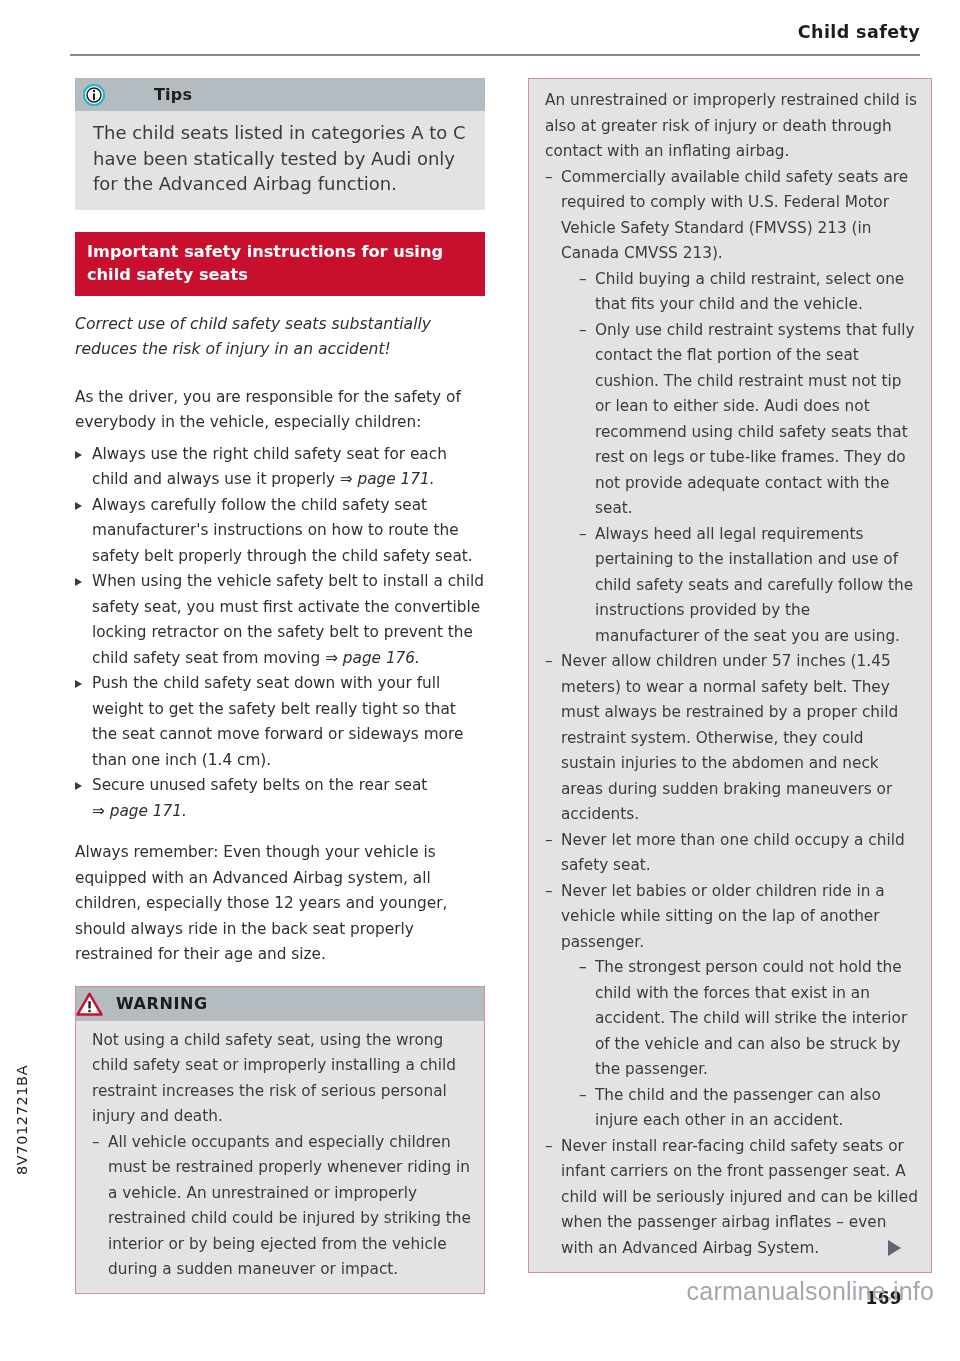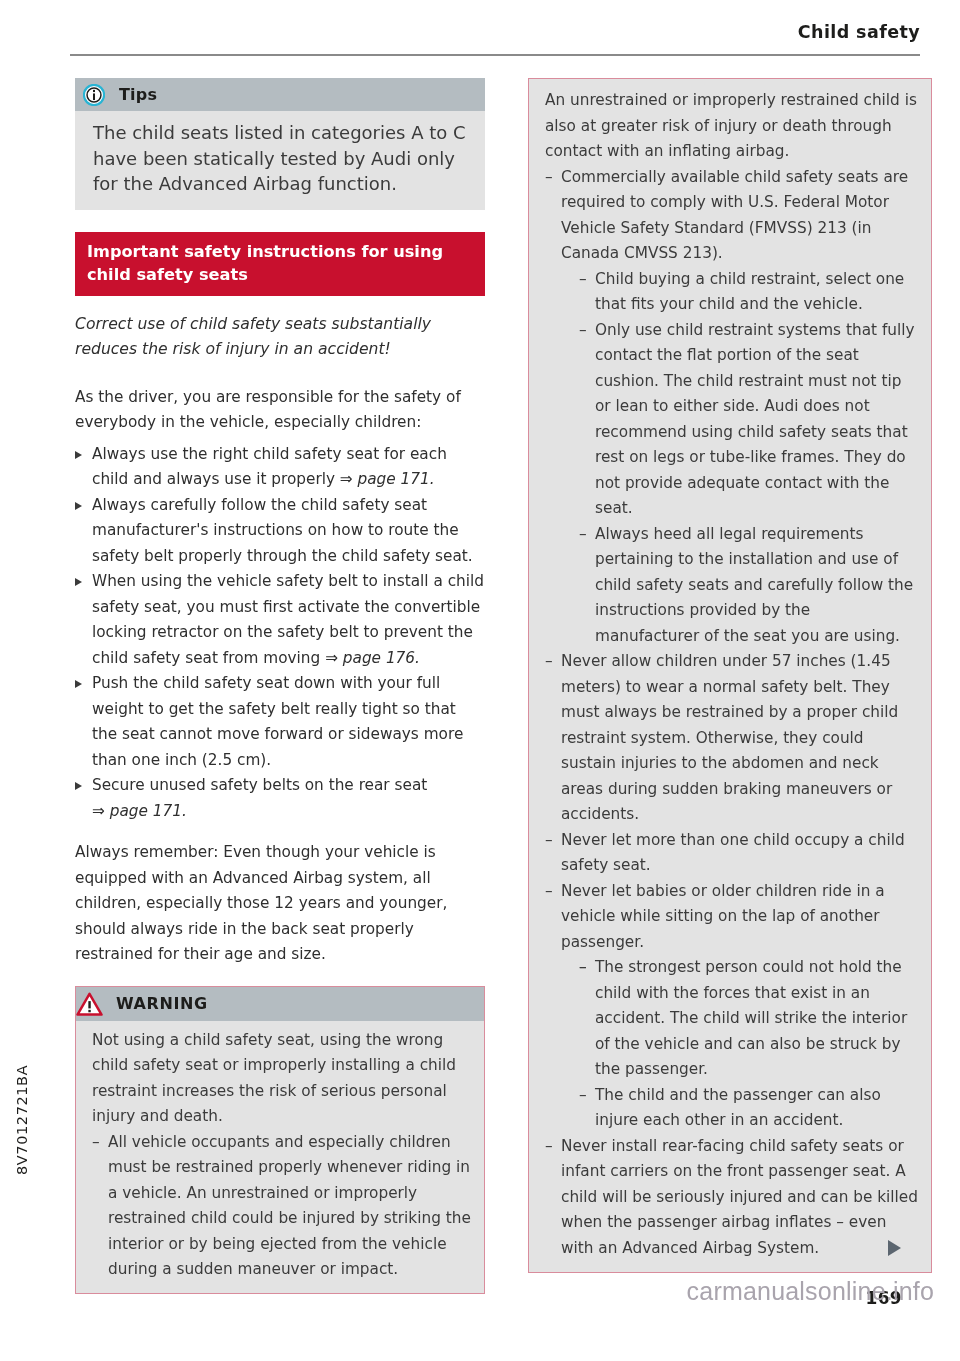--- a/index.html
+++ b/index.html
@@ -48,20 +48,21 @@
 
   
   .tipbox { width: 410px; margin-bottom: 22px; }
   .tipbox-head {
     background: #b4bcc1;
     height: 33px;
     display: flex;
     align-items: center;
     padding-left: 8px;
     box-sizing: border-box;
+    gap: 35px;
   }
   .tipbox-head .label {
     font-size: 16px;
     font-weight: bold;
     color: #1d1d1b;
     margin-left: 14px;
     letter-spacing: 0.2px;
   }
   .tipbox-body {
     background: #e3e3e3;
@@ -261,21 +262,21 @@
     <li>
       <span class="tri"></span><span>Always use the right child safety seat for each child and always use it properly </span><span class="xref">⇒ page 171.</span>
     </li>
     <li>
       <span class="tri"></span><span>Always carefully follow the child safety seat manufacturer's instructions on how to route the safety belt properly through the child safety seat.</span>
     </li>
     <li>
       <span class="tri"></span><span>When using the vehicle safety belt to install a child safety seat, you must first activate the convertible locking retractor on the safety belt to prevent the child safety seat from moving </span><span class="xref">⇒ page 176.</span>
     </li>
     <li>
-      <span class="tri"></span><span>Push the child safety seat down with your full weight to get the safety belt really tight so that the seat cannot move forward or sideways more than one inch (2.5 cm).</span>
+      <span class="tri"></span><span>Push the child safety seat down with your full weight to get the safety belt really tight so that the seat cannot move forward or sideways more than one inch (1.4 cm).</span>
     </li>
     <li>
       <span class="tri"></span><span>Secure unused safety belts on the rear seat </span><span class="xref">⇒ page 171.</span>
     </li>
   </ul>
 
   <p class="body" style="margin-bottom:18px">Always remember: Even though your vehicle is equipped with an Advanced Airbag system, all children, especially those 12 years and younger, should always ride in the back seat properly restrained for their age and size.</p>
 
   <div class="warnbox">
     <div class="warnbox-head">

